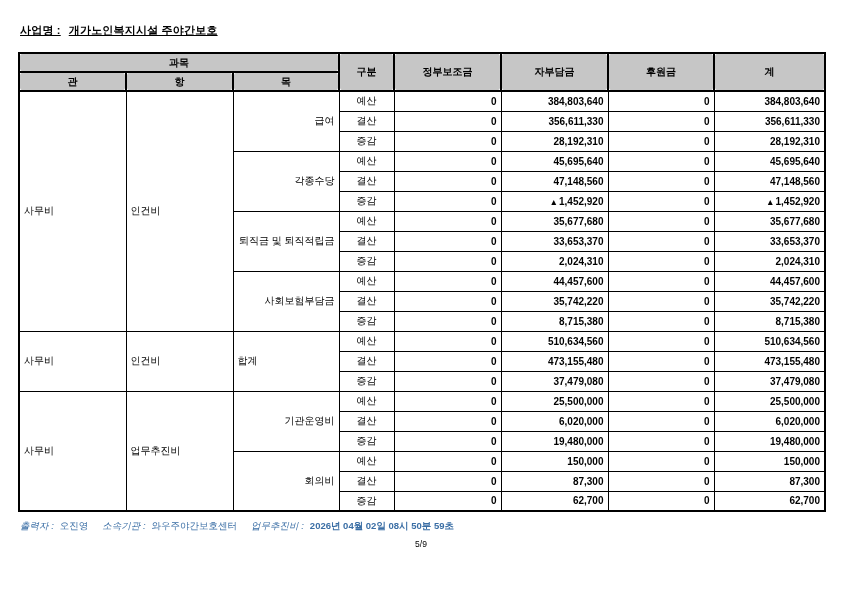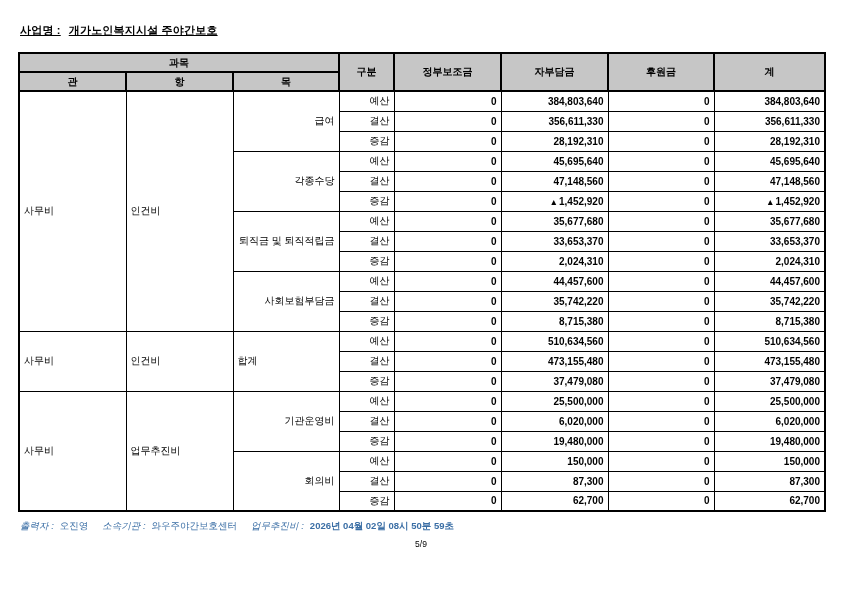--- a/index.html
+++ b/index.html
@@ -39,26 +39,27 @@
     padding:0 4px;
     overflow:hidden;
     white-space:nowrap;
   }
   table.budget thead tr{height:19px;}
   table.budget thead th{
     background:var(--header-bg);
     font-weight:700;
     text-align:center;
     border-width:2px;
+    border-radius:6px;
   }
   table.budget tbody tr{height:20px;}
   td.gwan, td.hang{text-align:left;vertical-align:middle;padding-left:6px;}
   td.mok{text-align:right;vertical-align:middle;padding-left:6px;}
   td.mok.center{text-align:left;padding-left:4px;}
-  td.gubun{text-align:right;font-weight:400;}
+  td.gubun{text-align:center;font-weight:400;}
   td.num{text-align:right;font-weight:700;padding-right:5px;}
   .footer{
     position:absolute;left:20px;top:520px;
     font-size:9.5px;
     color:var(--footer-col);
     white-space:nowrap;
   }
   .footer .flabel{margin-right:6px;font-style:italic;}
   .footer .fvalue{margin-right:14px;}
   .footer .bold{font-weight:700;}

